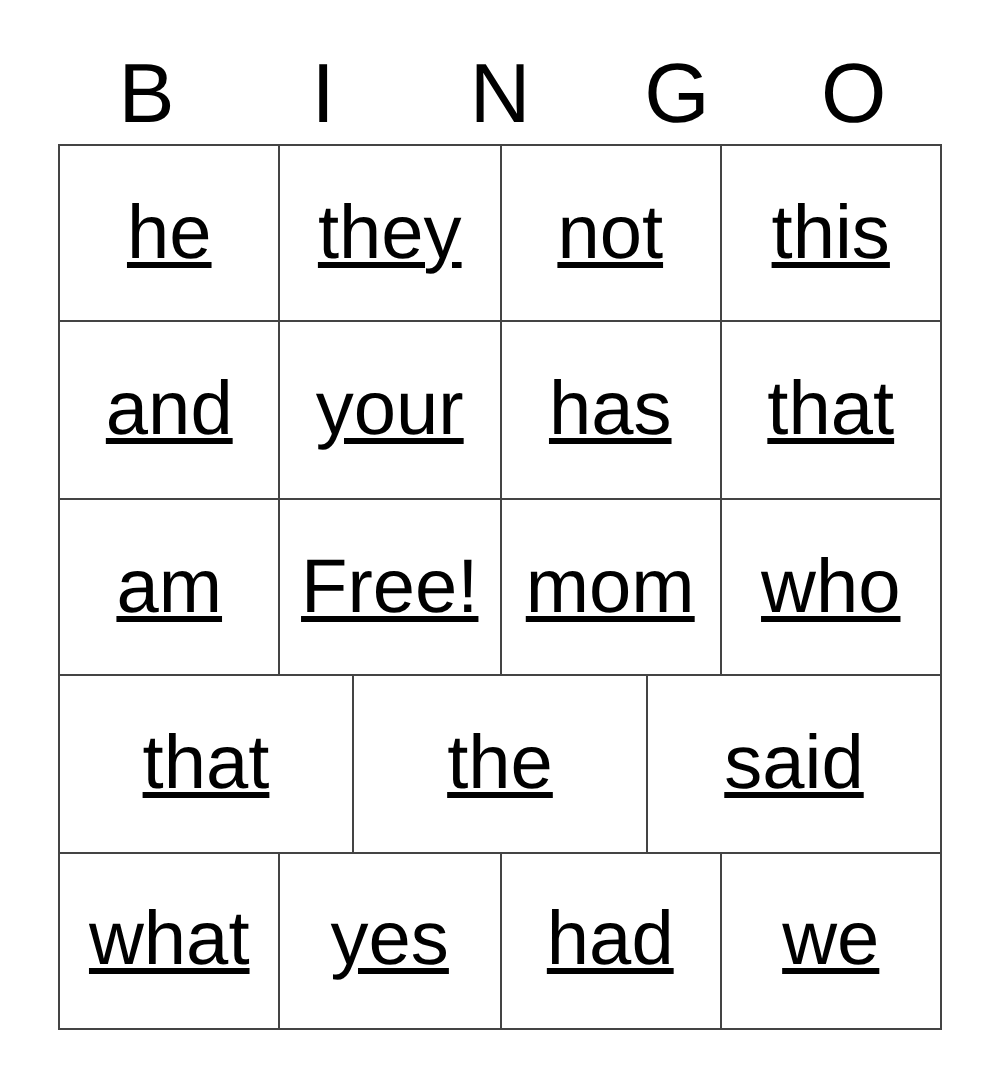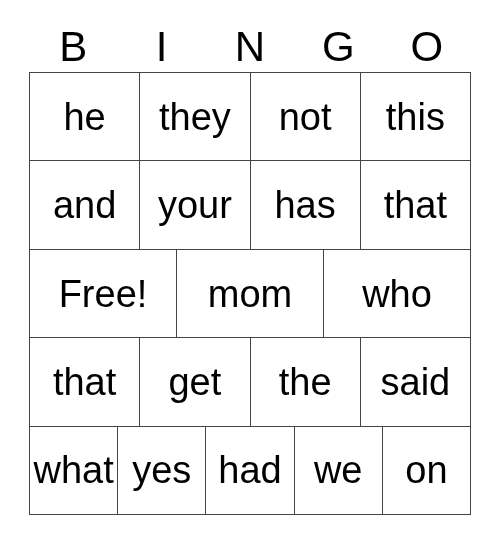--- a/index.html
+++ b/index.html
@@ -55,20 +55,21 @@
     box-sizing: border-box;
     border-top: 1px solid #444444;
     border-left: 1px solid #444444;
     display: flex;
     flex-direction: column;
   }
   .bingo-row {
     flex: 1 1 0;
     display: flex;
     min-height: 0;
+    text-decoration: underline;
   }
   .bingo-cell {
     flex: 1 1 0;
     min-width: 0;
     box-sizing: border-box;
     border-right: 1px solid #444444;
     border-bottom: 1px solid #444444;
     display: flex;
     align-items: center;
     justify-content: center;
@@ -103,34 +104,33 @@
     </div>
 
     <div class="bingo-row">
       <div class="bingo-cell">and</div>
       <div class="bingo-cell">your</div>
       <div class="bingo-cell">has</div>
       <div class="bingo-cell">that</div>
     </div>
 
     <div class="bingo-row">
+      <div class="bingo-cell">am</div>
       <div class="bingo-cell">Free!</div>
       <div class="bingo-cell">mom</div>
       <div class="bingo-cell">who</div>
     </div>
 
     <div class="bingo-row">
       <div class="bingo-cell">that</div>
-      <div class="bingo-cell">get</div>
       <div class="bingo-cell">the</div>
       <div class="bingo-cell">said</div>
     </div>
 
     <div class="bingo-row">
       <div class="bingo-cell">what</div>
       <div class="bingo-cell">yes</div>
       <div class="bingo-cell">had</div>
       <div class="bingo-cell">we</div>
-      <div class="bingo-cell">on</div>
     </div>
 
   </div>
 </div>
 
 </body></html>

